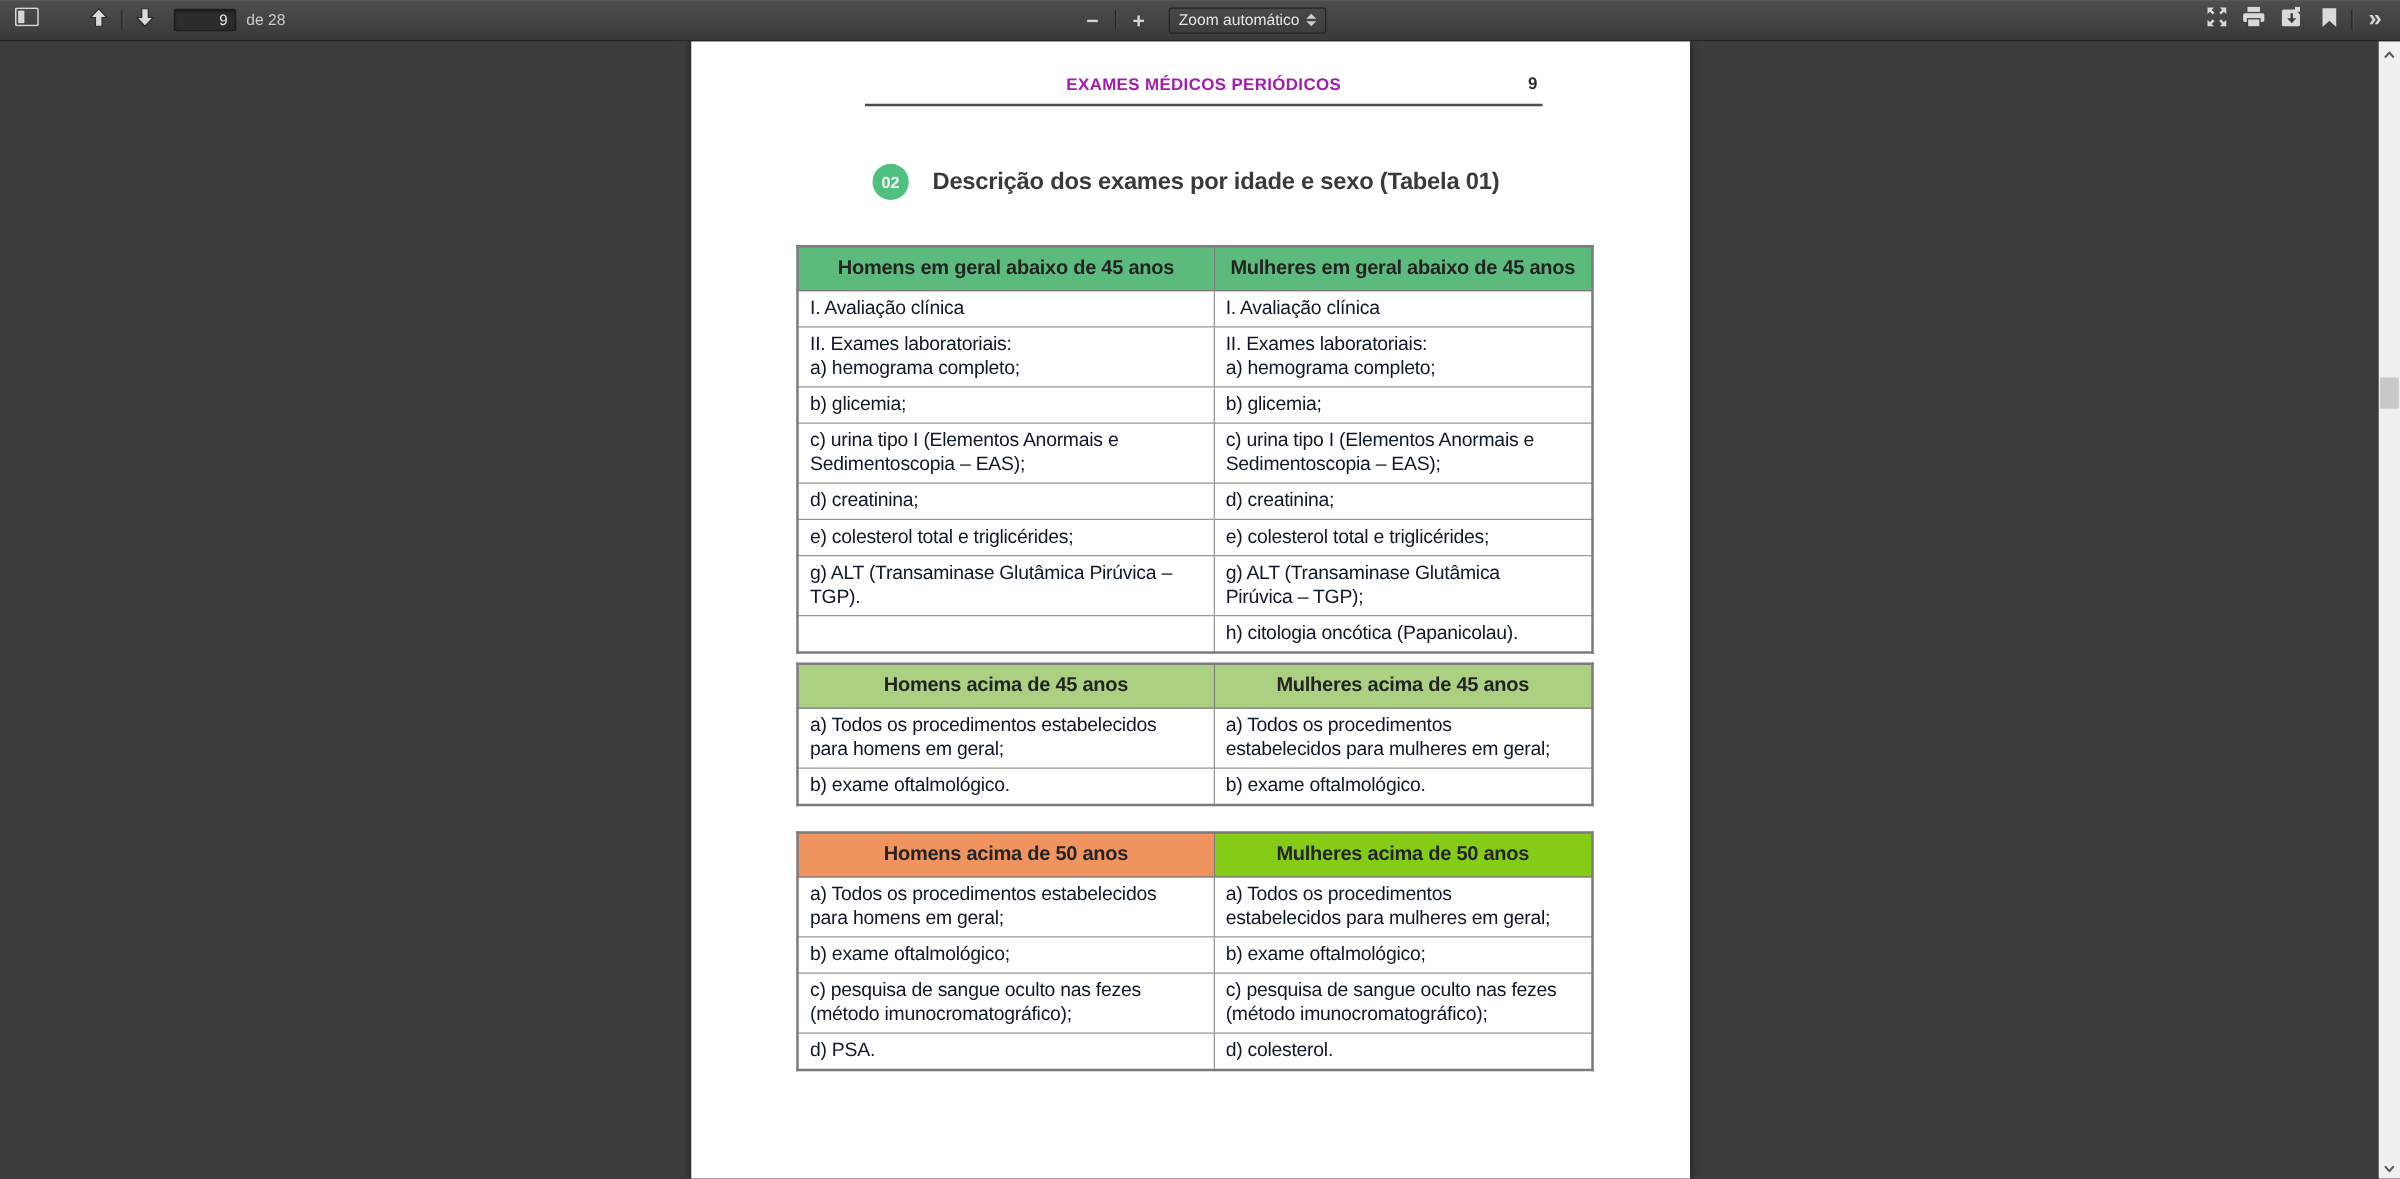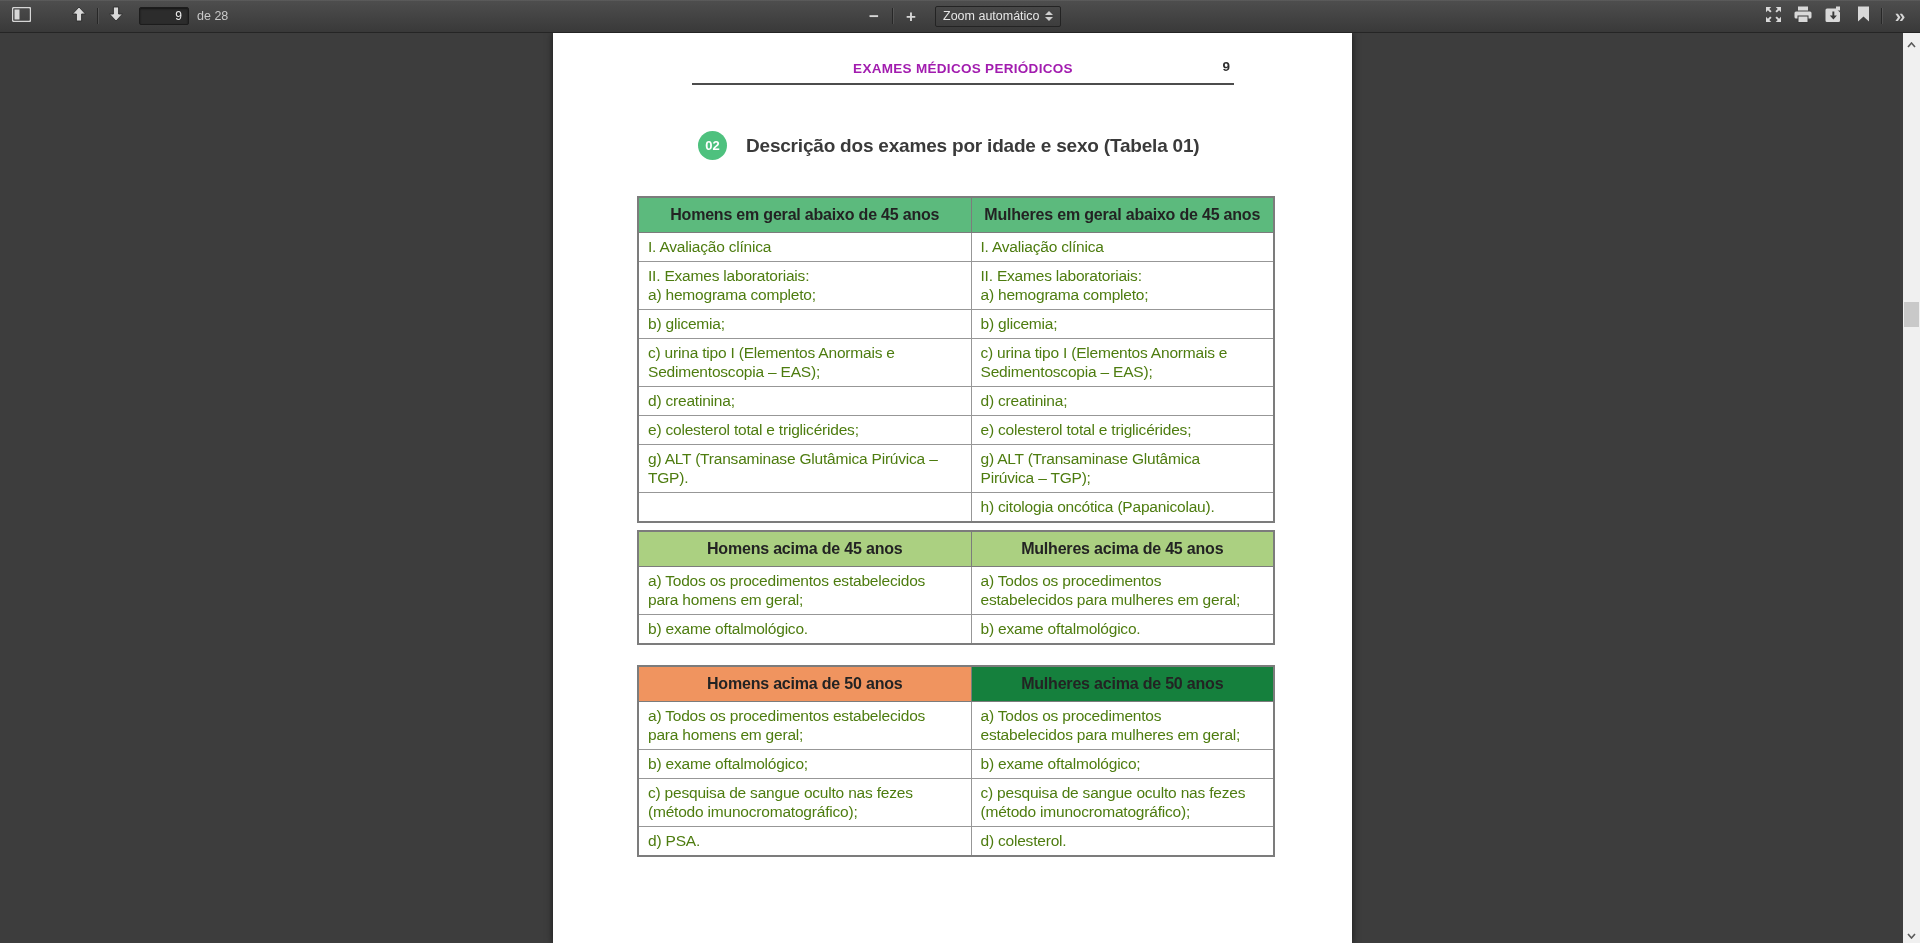--- a/index.html
+++ b/index.html
@@ -81,21 +81,21 @@
   .tables { margin-left:84px; width:636px; }
   table.exam { border-collapse:collapse; width:636px; table-layout:fixed; border:2px solid #7c7c7c; }
   table.exam.t1 { margin-top:36px;padding-left:36px; }
   table.exam.t2 { margin-top:7px; }
   table.exam.t3 { margin-top:20px; }
   .exam th {
     font-size:16px; font-weight:bold; color:#232323;
     padding:8px 4px; border:1px solid #7c7c7c; text-align:center; letter-spacing:-0.2px;
   }
   .exam td {
-    font-size:15.5px; color:#4d7c0f; line-height:19px; letter-spacing:-0.2px;
+    font-size:15.5px; color:#0f172a; line-height:19px; letter-spacing:-0.2px;
     padding:4px 9px 5px; border:1px solid #979797;
     vertical-align:top; white-space:pre-line;
   }
 </style>
 </head>
 <body>
 
 <div class="toolbar">
   <div class="tb-left">
     <div class="tb-btn">
@@ -290,21 +290,21 @@
       </table>
 
     <table class="exam t3">
       <colgroup>
           <col style="width:333px">
           <col style="width:303px">
         </colgroup>
       <tbody>
           <tr>
         <th style="background-color: rgb(240, 148, 95);">Homens acima de 50 anos</th>
-        <th style="background-color: #15803d;">Mulheres acima de 50 anos</th>
+        <th style="background-color: #84cc16;">Mulheres acima de 50 anos</th>
       </tr>
       <tr>
         <td>a) Todos os procedimentos estabelecidos
 para homens em geral;</td>
         <td>a) Todos os procedimentos
 estabelecidos para mulheres em geral;</td>
       </tr>
       <tr>
         <td>b) exame oftalmológico;</td>
         <td>b) exame oftalmológico;</td>

